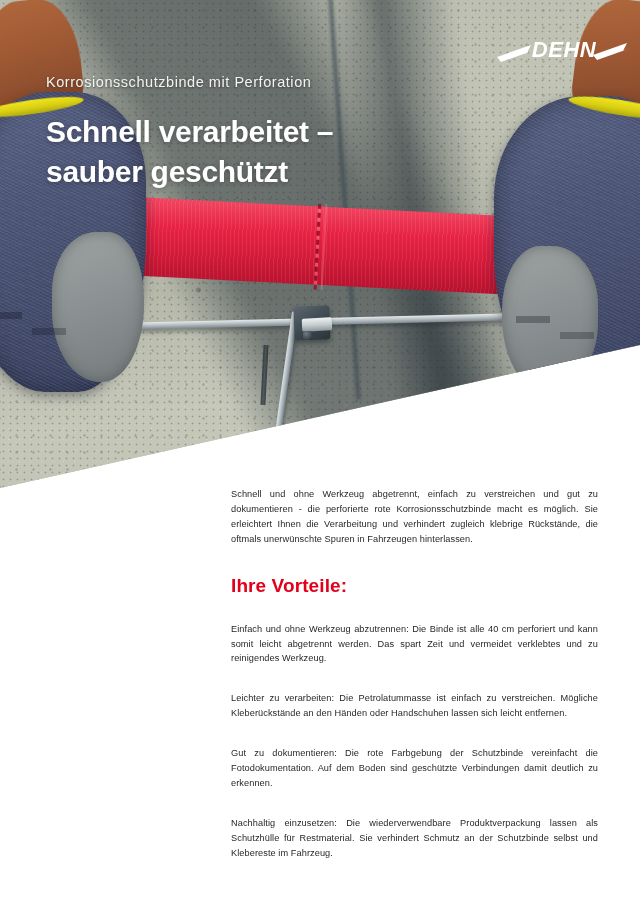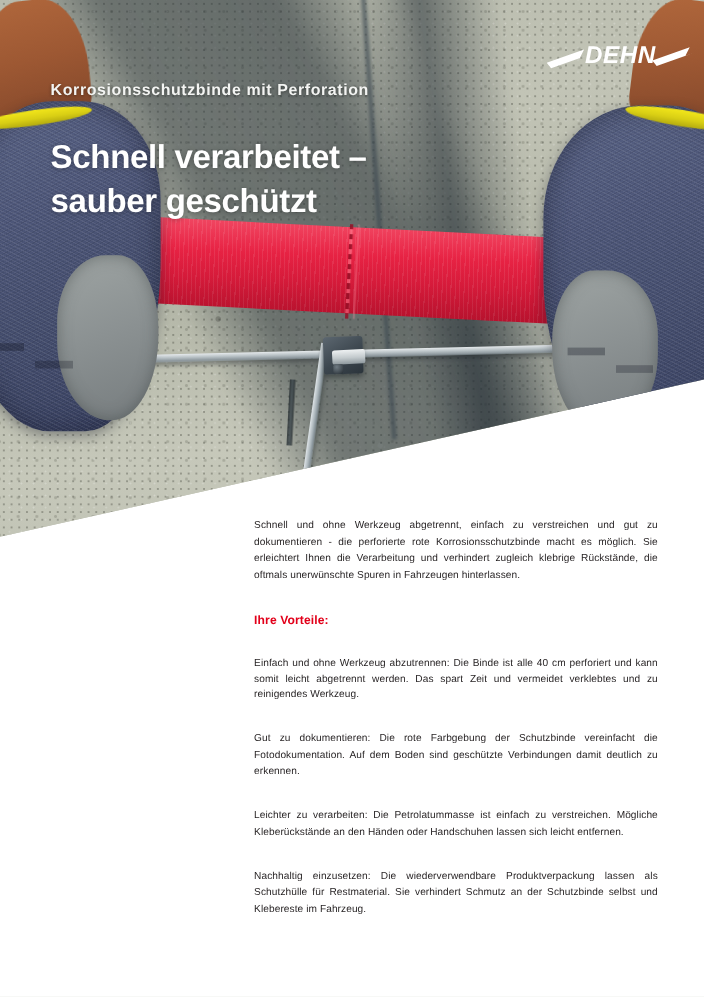--- a/index.html
+++ b/index.html
@@ -283,62 +283,62 @@
     filter: blur(.7px);
   }
 
   
   .kicker {
     position: absolute;
     left: 46px; top: 74px;
     font-size: 14.5px;
     letter-spacing: .55px;
     color: #f3f4f2;
-    font-weight: 700;
+    font-weight: 400;
     text-shadow: 0 1px 3px rgba(0,0,0,.45);
     white-space: nowrap;
   }
   .headline {
     position: absolute;
-    left: 46px; top: 104px;
+    left: 46px; top: 92px;
     color: #ffffff;
     font-size: 30px;
     font-weight: 700;
     line-height: 1.33;
     letter-spacing: -.3px;
     text-shadow: 0 1px 5px rgba(0,0,0,.30);
     white-space: pre-line;
   }
 
   
   .logo {
     position: absolute;
     right: 9px; top: 29px;
     width: 134px; height: 40px;
   }
   .logo svg { display: block; width: 100%; height: 100%; }
 
   
   .content {
     position: absolute;
-    left: 231px; top: 470px;
+    left: 231px; top: 487px;
     width: 367px;
     color: #231f20;
   }
   .intro {
     font-size: 9.2px;
     line-height: 1.62;
     text-align: justify;
     letter-spacing: .08px;
     margin: 0;
   }
   .vorteile {
     margin: 28px 0 0 0;
     color: #e2001a;
-    font-size: 11px;
+    font-size: 19px;
     font-weight: 700;
     letter-spacing: .1px;
   }
   .benefit {
     font-size: 9.2px;
     line-height: 1.62;
     text-align: justify;
     letter-spacing: .08px;
     margin: 25px 0 0 0;
   }
@@ -401,18 +401,18 @@
       </svg>
     </div>
   </div>
 
   <div class="content">
     <p class="intro">Schnell und ohne Werkzeug abgetrennt, einfach zu verstreichen und gut zu dokumentieren - die perforierte rote Korrosionsschutzbinde macht es möglich. Sie erleichtert Ihnen die Verarbeitung und verhindert zugleich klebrige Rückstände, die oftmals unerwünschte Spuren in Fahrzeugen hinterlassen.</p>
 
     <h2 class="vorteile">Ihre Vorteile:</h2>
 
     <p class="benefit">Einfach und ohne Werkzeug abzutrennen: Die Binde ist alle 40 cm perforiert und kann somit leicht abgetrennt werden. Das spart Zeit und vermeidet verklebtes und zu reinigendes Werkzeug.</p>
+    <p class="benefit">Leichter zu verarbeiten: Die Petrolatummasse ist einfach zu verstreichen. Mögliche Kleberückstände an den Händen oder Handschuhen lassen sich leicht entfernen.</p>
     <p class="benefit">Gut zu dokumentieren: Die rote Farbgebung der Schutzbinde vereinfacht die Fotodokumentation. Auf dem Boden sind geschützte Verbindungen damit deutlich zu erkennen.</p>
-    <p class="benefit">Leichter zu verarbeiten: Die Petrolatummasse ist einfach zu verstreichen. Mögliche Kleberückstände an den Händen oder Handschuhen lassen sich leicht entfernen.</p>
     <p class="benefit">Nachhaltig einzusetzen: Die wiederverwendbare Produktverpackung lassen als Schutzhülle für Restmaterial. Sie verhindert Schmutz an der Schutzbinde selbst und Klebereste im Fahrzeug.</p>
   </div>
 
 </div>
 
 </body></html>

